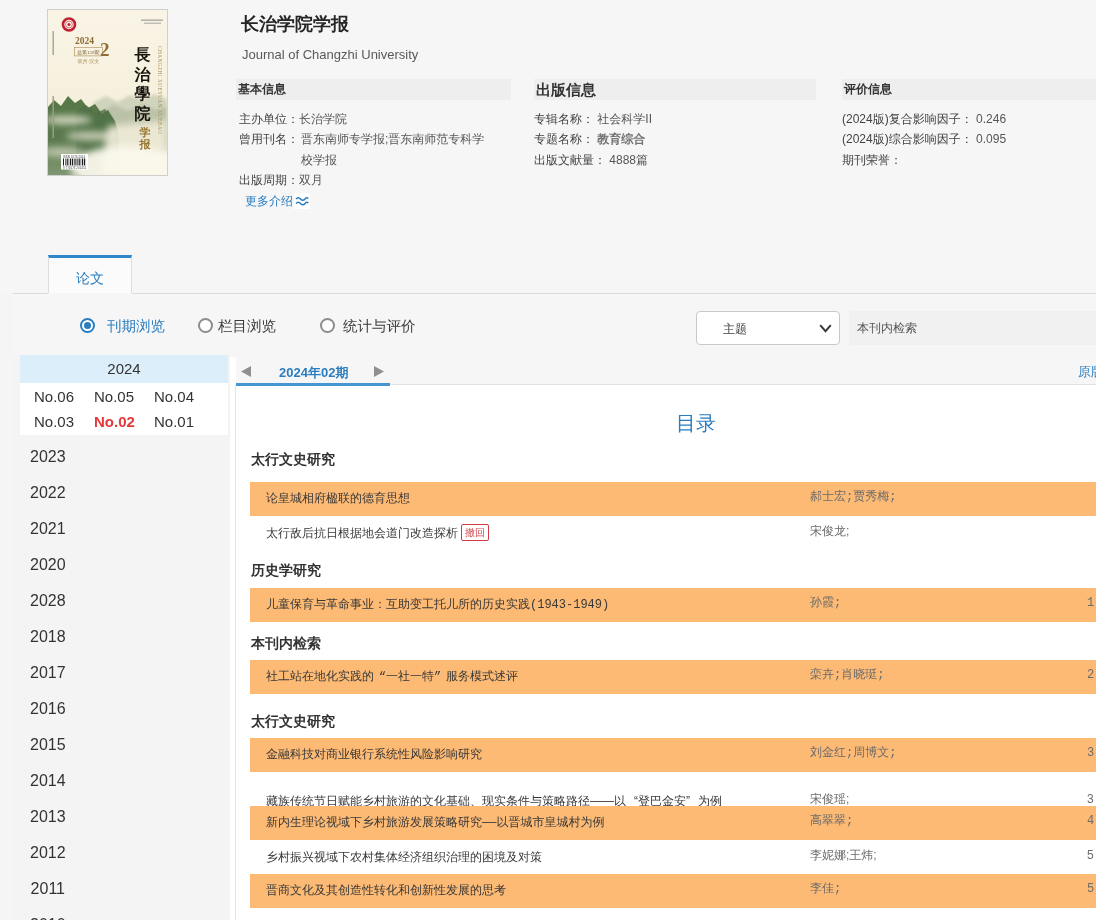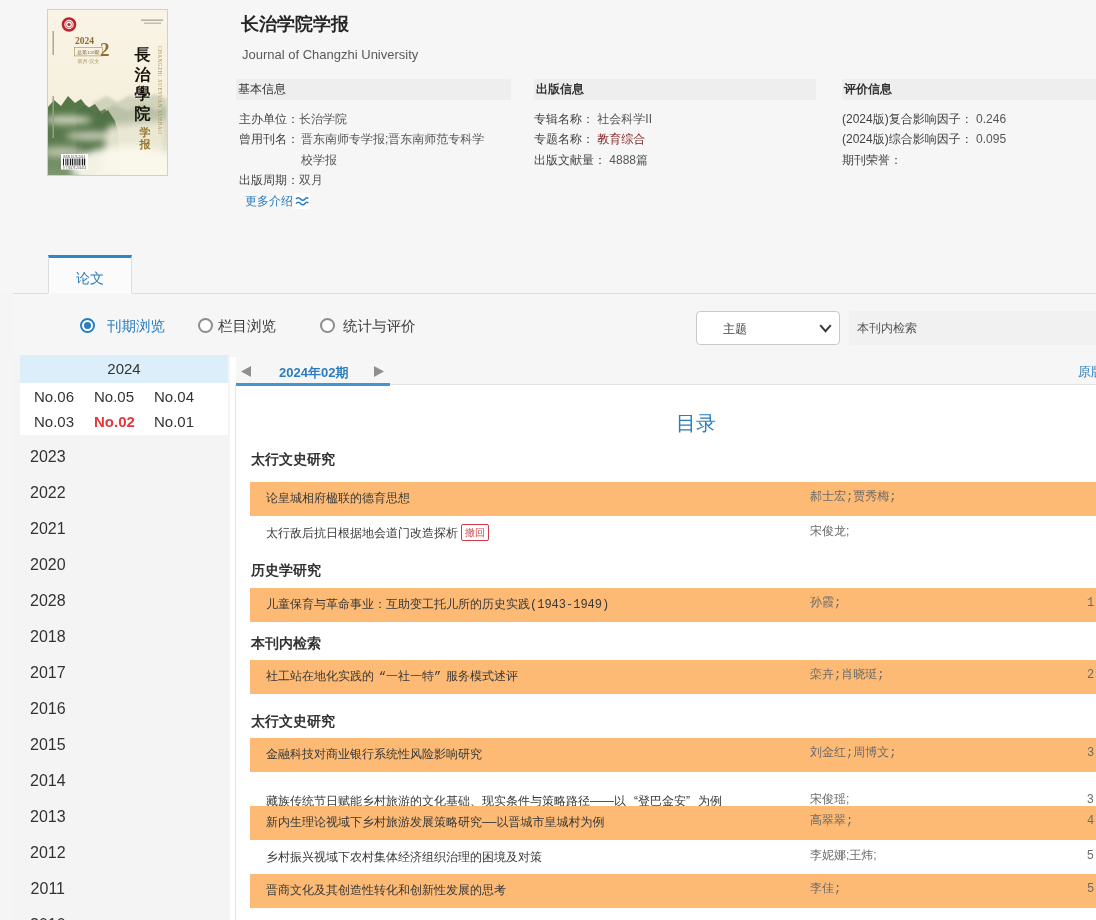--- a/index.html
+++ b/index.html
@@ -109,41 +109,41 @@
           <rect x="34" y="148.5" width="1" height="7"></rect>
       <rect x="35.8" y="148.5" width="1.4" height="7"></rect>
     </g>
     <text x="15" y="158.5" font-family="Liberation Sans, sans-serif" font-size="3" fill="#444">9 771673 201451</text>
   </svg>
   </div>
 
   <div class="abs" style="left:241px;top:12px;font-size:18px;font-weight:bold;color:#262626;">长治学院学报</div>
   <div class="abs" style="left:242px;top:47px;font-size:13px;color:#595959;">Journal of Changzhi University</div>
 
-  <div class="abs" style="left:236px;top:79px;width:275px;height:21px;background:#eeeeef;font-size:12px;font-weight:normal;color:#333;line-height:21px;padding-left:2px;">基本信息</div>
-  <div class="abs" style="left:534px;top:79px;width:282px;height:21px;background:#eeeeef;font-size:12px;font-weight:bold;color:#333;line-height:21px;padding-left:2px;">出版信息</div>
+  <div class="abs" style="left:236px;top:79px;width:275px;height:21px;background:#eeeeef;font-size:12px;font-weight:bold;color:#333;line-height:21px;padding-left:2px;">基本信息</div>
+  <div class="abs" style="left:534px;top:79px;width:282px;height:21px;background:#eeeeef;font-size:15px;font-weight:bold;color:#333;line-height:21px;padding-left:2px;">出版信息</div>
   <div class="abs" style="left:842px;top:79px;width:254px;height:21px;background:#eeeeef;font-size:12px;font-weight:bold;color:#333;line-height:21px;padding-left:2px;">评价信息</div>
 
   <div class="abs" style="left:239px;top:109px;width:270px;font-size:12px;line-height:20.4px;color:#424242;">
     <div>主办单位：<span style="color:#565656;">长治学院</span></div>
     <div style="display:flex;">
         <span style="white-space:nowrap;margin-right:2px;">曾用刊名：</span>
         <span style="color:#565656;">晋东南师专学报;晋东南师范专科学<br>校学报</span>
       </div>
     <div>出版周期：<span style="color:#565656;">双月</span></div>
     <div class="blue" style="padding-left:6px;">更多介绍<svg width="16" height="16" viewBox="0 0 16 16" style="vertical-align:-4px;margin-left:1px;">
           <rect width="16" height="16" fill="#fff"></rect>
           <path d="M2,6 C3.5,4.2 5,4.2 6.5,6 C8,7.8 9.5,7.8 11,6 C12.2,4.6 13.3,4.5 14.3,5.6" fill="none" stroke="#2a7dbf" stroke-width="1.5"></path>
           <path d="M2,10.5 C3.5,8.7 5,8.7 6.5,10.5 C8,12.3 9.5,12.3 11,10.5 C12.2,9.1 13.3,9 14.3,10.1" fill="none" stroke="#2a7dbf" stroke-width="1.5"></path>
         </svg></div>
   </div>
 
   <div class="abs" style="left:534px;top:109px;width:290px;font-size:12px;line-height:20.4px;color:#424242;">
     <div>专辑名称：&nbsp;<span style="color:#565656;">社会科学II</span></div>
-    <div>专题名称：&nbsp;<span style="color:#7f1d1d;">教育综合</span></div>
+    <div>专题名称：&nbsp;<span style="color:#737373;font-weight:bold;">教育综合</span></div>
     <div>出版文献量：&nbsp;<span style="color:#565656;">4888篇</span></div>
   </div>
 
   <div class="abs" style="left:842px;top:109px;width:300px;font-size:12px;line-height:20.4px;color:#424242;">
     <div>(2024版)复合影响因子：&nbsp;<span style="color:#565656;">0.246</span></div>
     <div>(2024版)综合影响因子：&nbsp;<span style="color:#565656;">0.095</span></div>
     <div>期刊荣誉：</div>
   </div>
 
   <div class="abs" style="left:48px;top:255px;width:84px;height:38px;background:#fbfbfc;border-top:3px solid #2f86c9;border-left:1px solid #dcdcdc;border-right:1px solid #dcdcdc;text-align:center;font-size:14px;color:#2a7dbf;line-height:41px;">论文</div>

